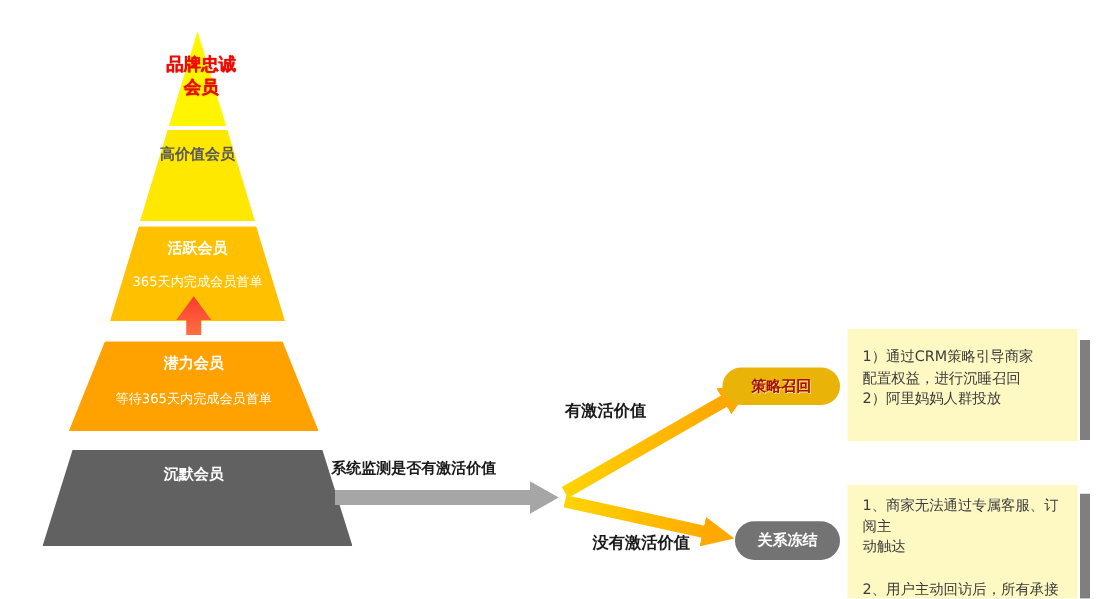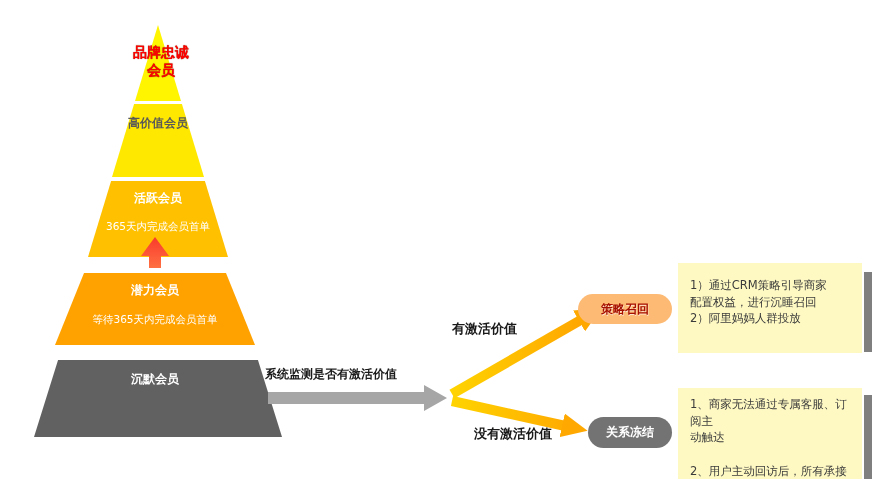--- a/index.html
+++ b/index.html
@@ -35,21 +35,21 @@
 
   
   .flabel{position:absolute;font-weight:bold;color:#1a1a1a;}
   .monitor-label{left:265px;top:366px;font-size:12px;}
   .yes-label{left:452px;top:320px;font-size:13px;}
   .no-label{left:446px;top:425px;font-size:13px;margin-left:28px;}
 
   
   .pill{position:absolute;display:flex;align-items:center;justify-content:center;
         border-radius:16px;font-size:12px;font-weight:bold;}
-  .pill-recall{left:578px;top:294px;width:94px;height:30px;background:#fdba74;
+  .pill-recall{left:578px;top:294px;width:94px;height:30px;background:#eab308;
         color:#a61000;text-shadow:0.5px 0.5px 0 rgba(255,255,255,0.65);}
   .pill-freeze{left:588px;top:417px;width:84px;height:31px;background:#737373;color:#ffffff;}
 
   
   .note{position:absolute;background:#fef9c3;color:#3b3b3b;font-size:11.5px;
         line-height:1.45;white-space:pre-line;box-sizing:border-box;}
   .note-top{left:678px;top:263px;width:184px;height:90px;padding:14px 8px 8px 12px;}
   .note-bottom{left:678px;top:388px;width:184px;height:91px;padding:8px 8px 16px 12px;}
   .sidebar{position:absolute;width:8px;background:#7F7F7F;}
   .sidebar-top{left:864px;top:272px;height:80px;}

